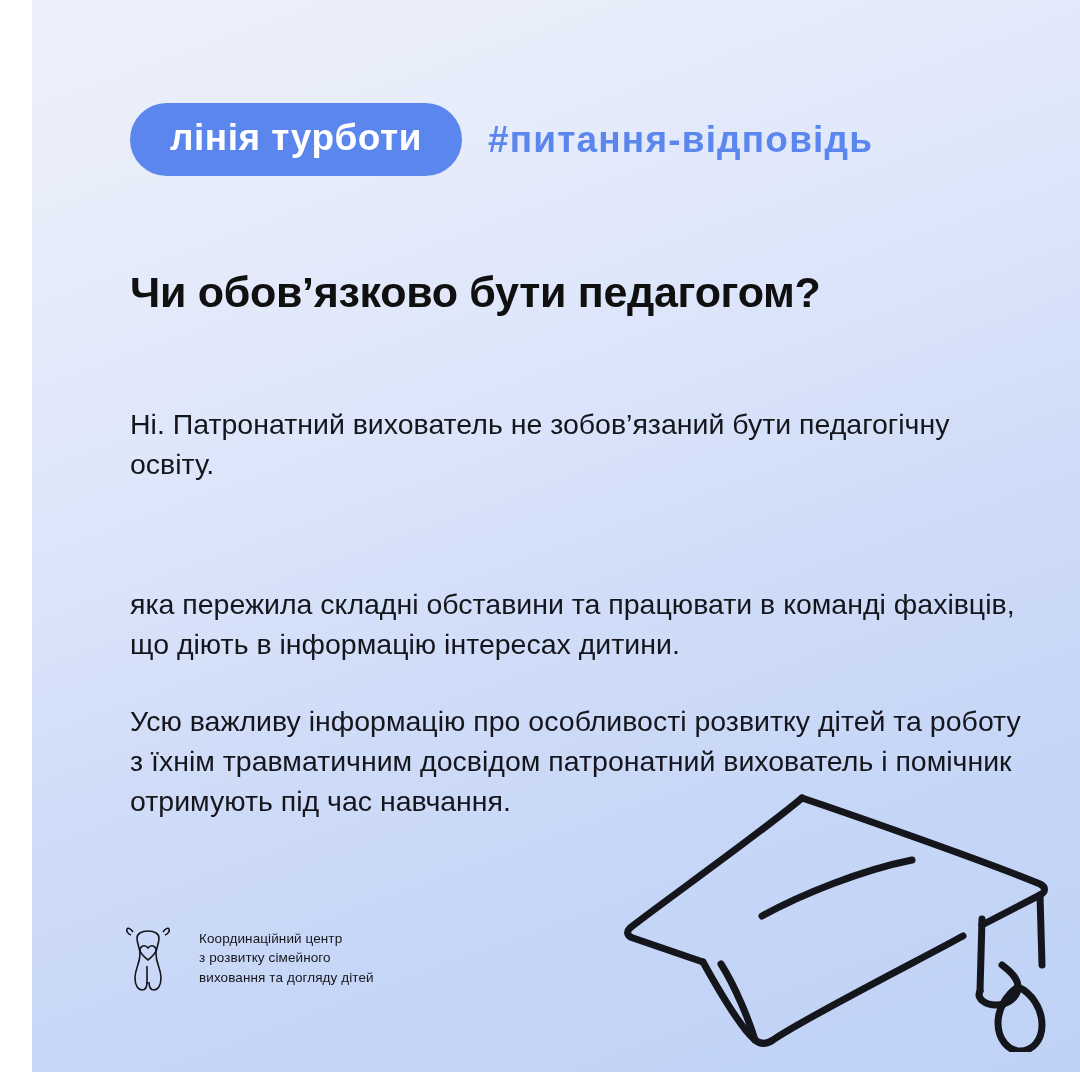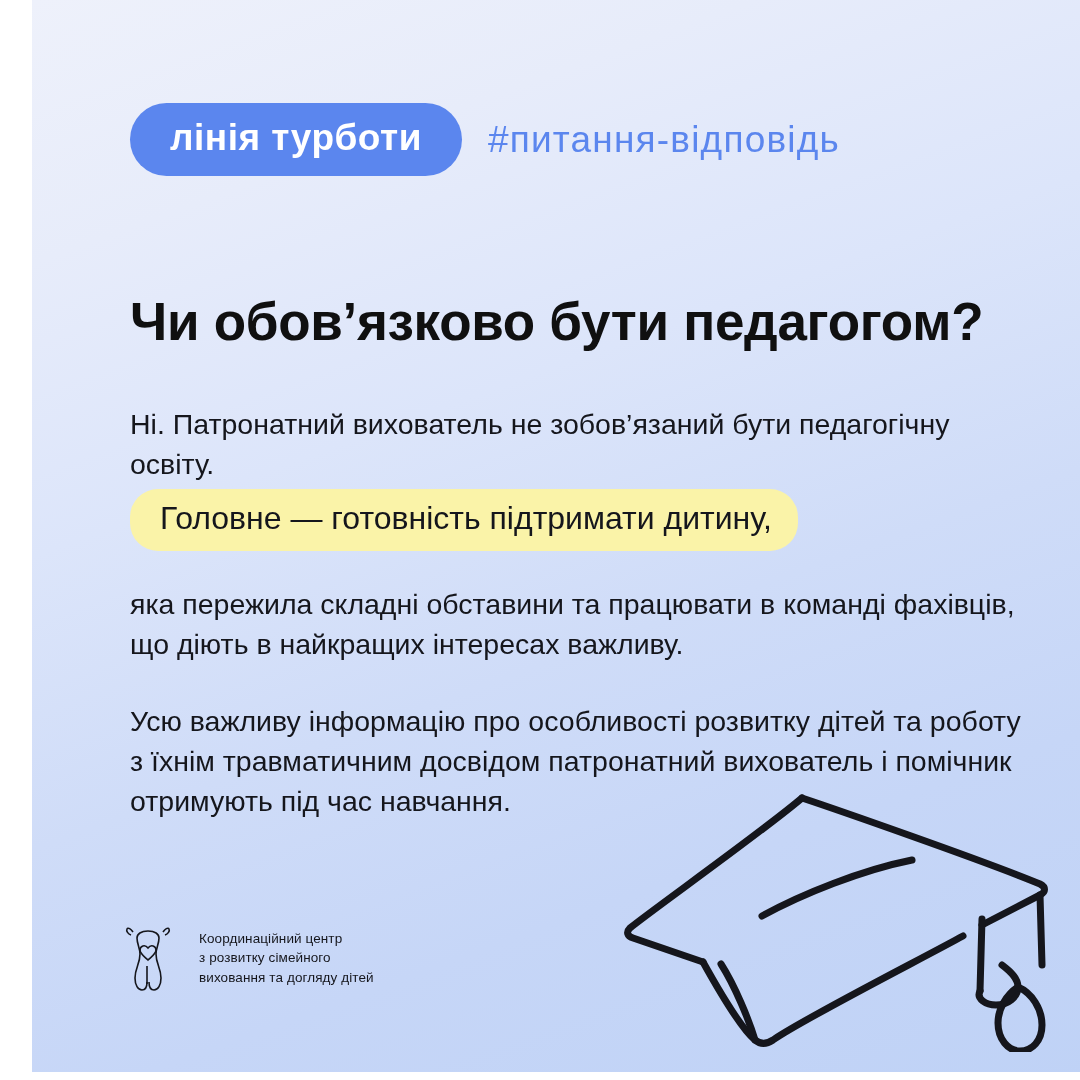--- a/index.html
+++ b/index.html
@@ -43,31 +43,31 @@
     padding: 16px 40px 20px 40px;
     font-size: 37px;
     font-weight: bold;
     letter-spacing: 0.5px;
     line-height: 1;
     white-space: nowrap;
   }
   .hashtag {
     color: #5b86ee;
     font-size: 37px;
-    font-weight: normal;
+    font-weight: bold;
     letter-spacing: 1.2px;
     white-space: nowrap;
   }
   
   .title {
     position: absolute;
-    top: 256px;
+    top: 239px;
     left: 98px;
     width: 920px;
-    font-size: 53px;
+    font-size: 43px;
     font-weight: bold;
     color: #101010;
     letter-spacing: -0.3px;
     line-height: 1.12;
   }
   
   .para {
     position: absolute;
     left: 98px;
     width: 900px;
@@ -131,25 +131,22 @@
 
   <div class="header">
     <div class="pill">лінія турботи</div>
     <div class="hashtag">#питання-відповідь</div>
   </div>
 
   <h1 class="title">Чи обов’язково бути педагогом?</h1>
 
   <p class="para para-1">Ні. Патронатний вихователь не зобов’язаний бути педагогічну освіту.</p>
 
-  <div class="highlight-wrap">
-    <span class="highlight">Головне — готовність підтримати дитину,</span>
-  </div>
 
-  <p class="para para-3">яка пережила складні обставини та працювати в команді фахівців, що діють в найкращих інтересах важливу.</p>
+  <p class="para para-3">яка пережила складні обставини та працювати в команді фахівців, що діють в інформацію інтересах дитини.</p>
 
   <p class="para para-4">Усю важливу інформацію про особливості розвитку дітей та роботу з їхнім травматичним досвідом патронатний вихователь і помічник отримують під час навчання.</p>
 
   <div class="logo">
     <span class="logo-mark">
       <svg viewBox="0 0 48 72" width="48" height="72" fill="none" stroke="#15161c" stroke-width="1.6">
         <path d="M9 10c-2-3-5-5-6-3s1 5 4 6"></path>
         <path d="M39 10c2-3 5-5 6-3s-1 5-4 6"></path>
         <path d="M13 16c0 6 3 10 3 16 0 10-5 14-5 24 0 7 3 12 7 12 3 0 5-3 5-8"></path>
         <path d="M35 16c0 6-3 10-3 16 0 10 5 14 5 24 0 7-3 12-7 12-3 0-5-3-5-8"></path>

